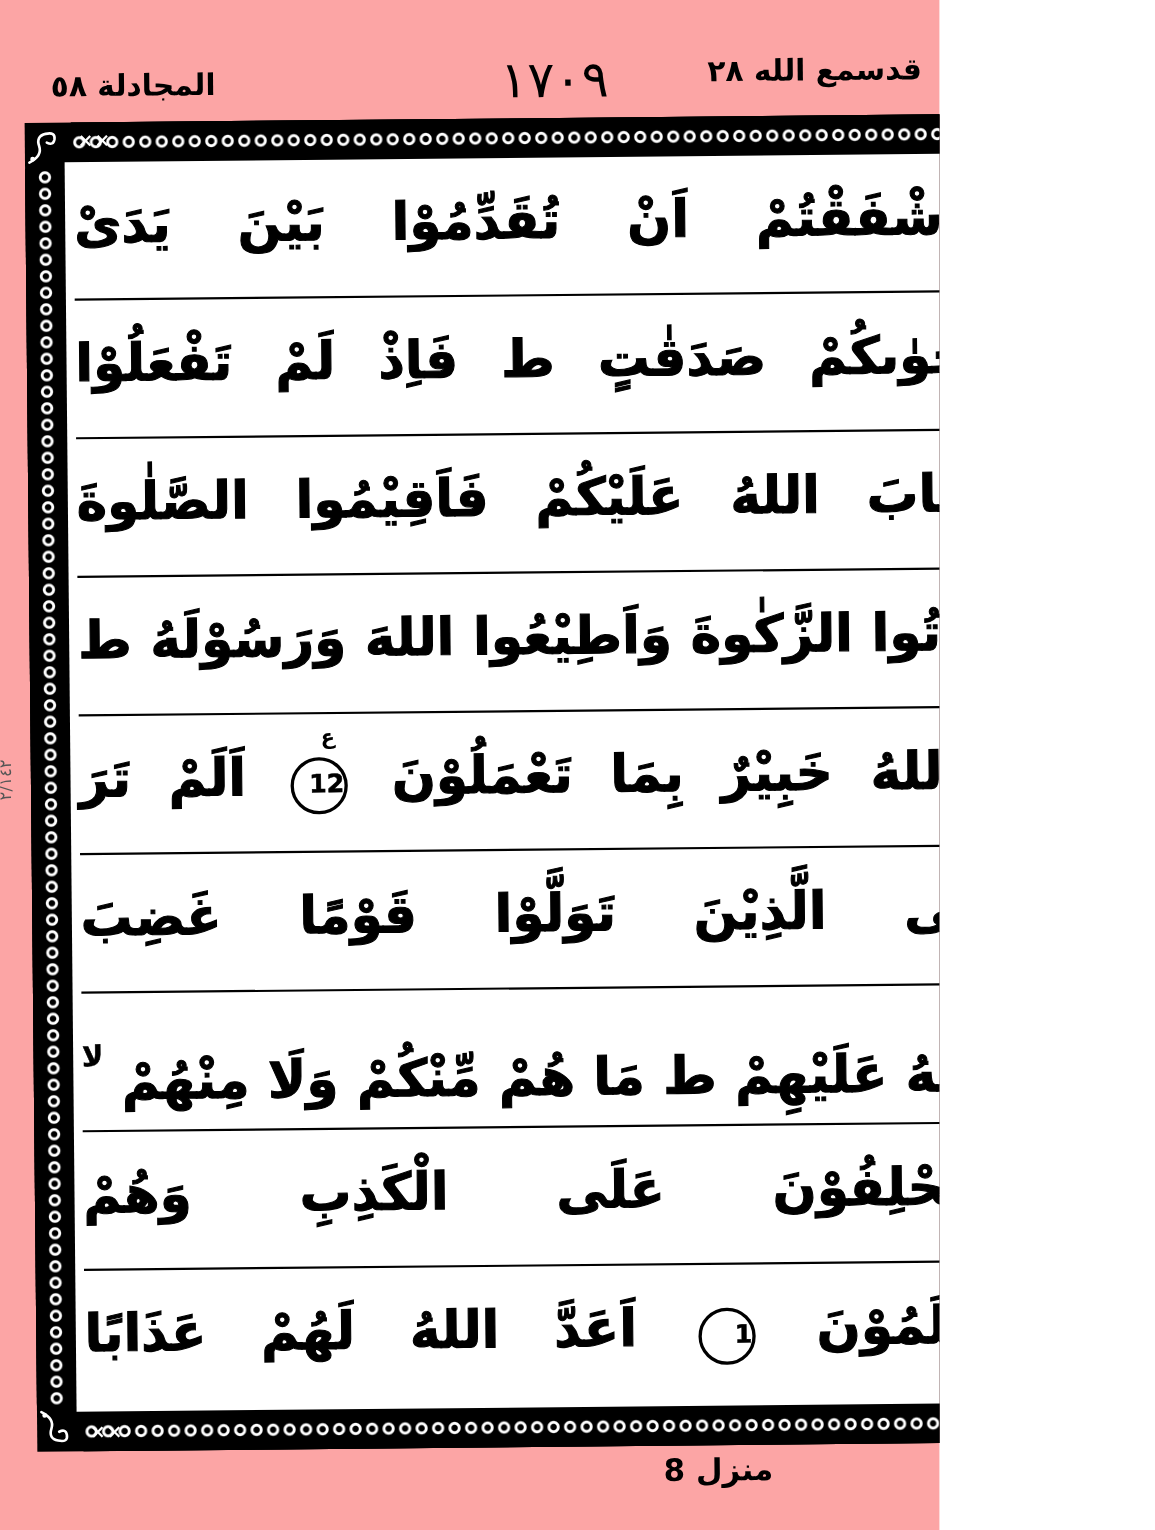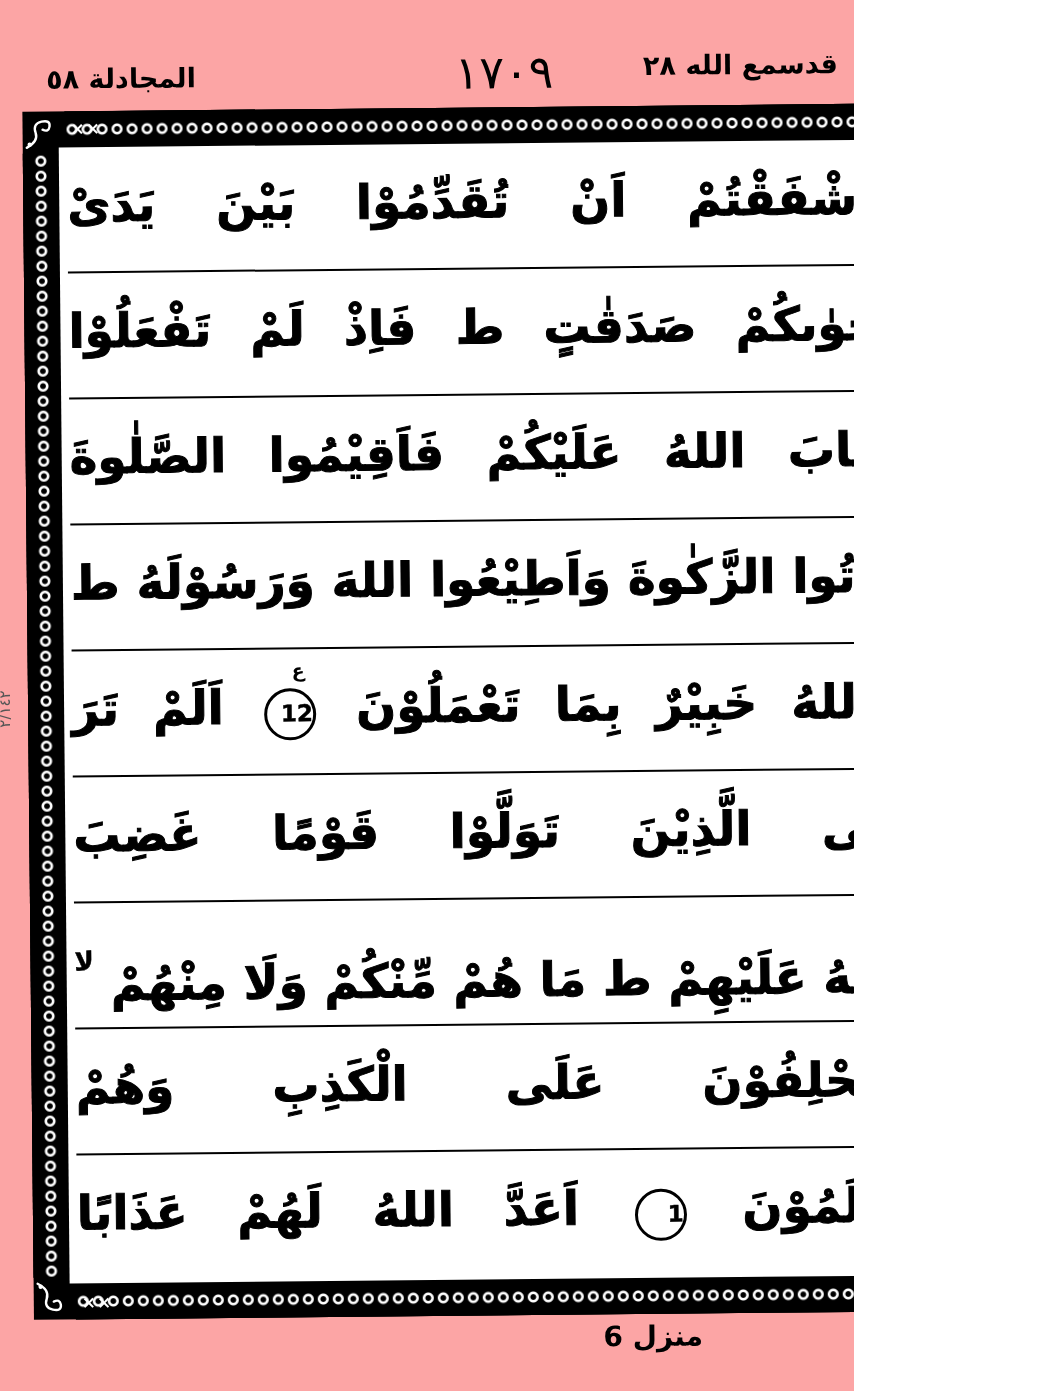--- a/index.html
+++ b/index.html
@@ -114,18 +114,18 @@
             <div class="row" dir="rtl"><span class="seg">وَاللهُ خَبِيْرٌ بِمَا تَعْمَلُوْنَ</span> <span class="vbadge"><span>12</span><span class="rmark">ع</span></span> <span class="seg">اَلَمْ تَرَ</span></div>
             <div class="row" dir="rtl"><span class="seg">اِلَى الَّذِيْنَ تَوَلَّوْا قَوْمًا غَضِبَ</span></div>
             <div class="row" dir="rtl"><span class="seg">اللهُ عَلَيْهِمْ ط مَا هُمْ مِّنْكُمْ وَلَا مِنْهُمْ</span> <span class="emark">لا</span></div>
             <div class="row" dir="rtl"><span class="seg">وَيَحْلِفُوْنَ عَلَى الْكَذِبِ وَهُمْ</span></div>
             <div class="row" dir="rtl"><span class="seg">يَعْلَمُوْنَ</span> <span class="vbadge"><span>1</span></span> <span class="seg">اَعَدَّ اللهُ لَهُمْ عَذَابًا</span></div>
           </div>
       </div>
     </div>
 
     <div class="footer">
-      <span>منزل 6</span>
+      <span>منزل 8</span>
     </div>
   </div>
 
   <span class="mnote">٢/١٤٢</span>
 </div>
 
 </body></html>

